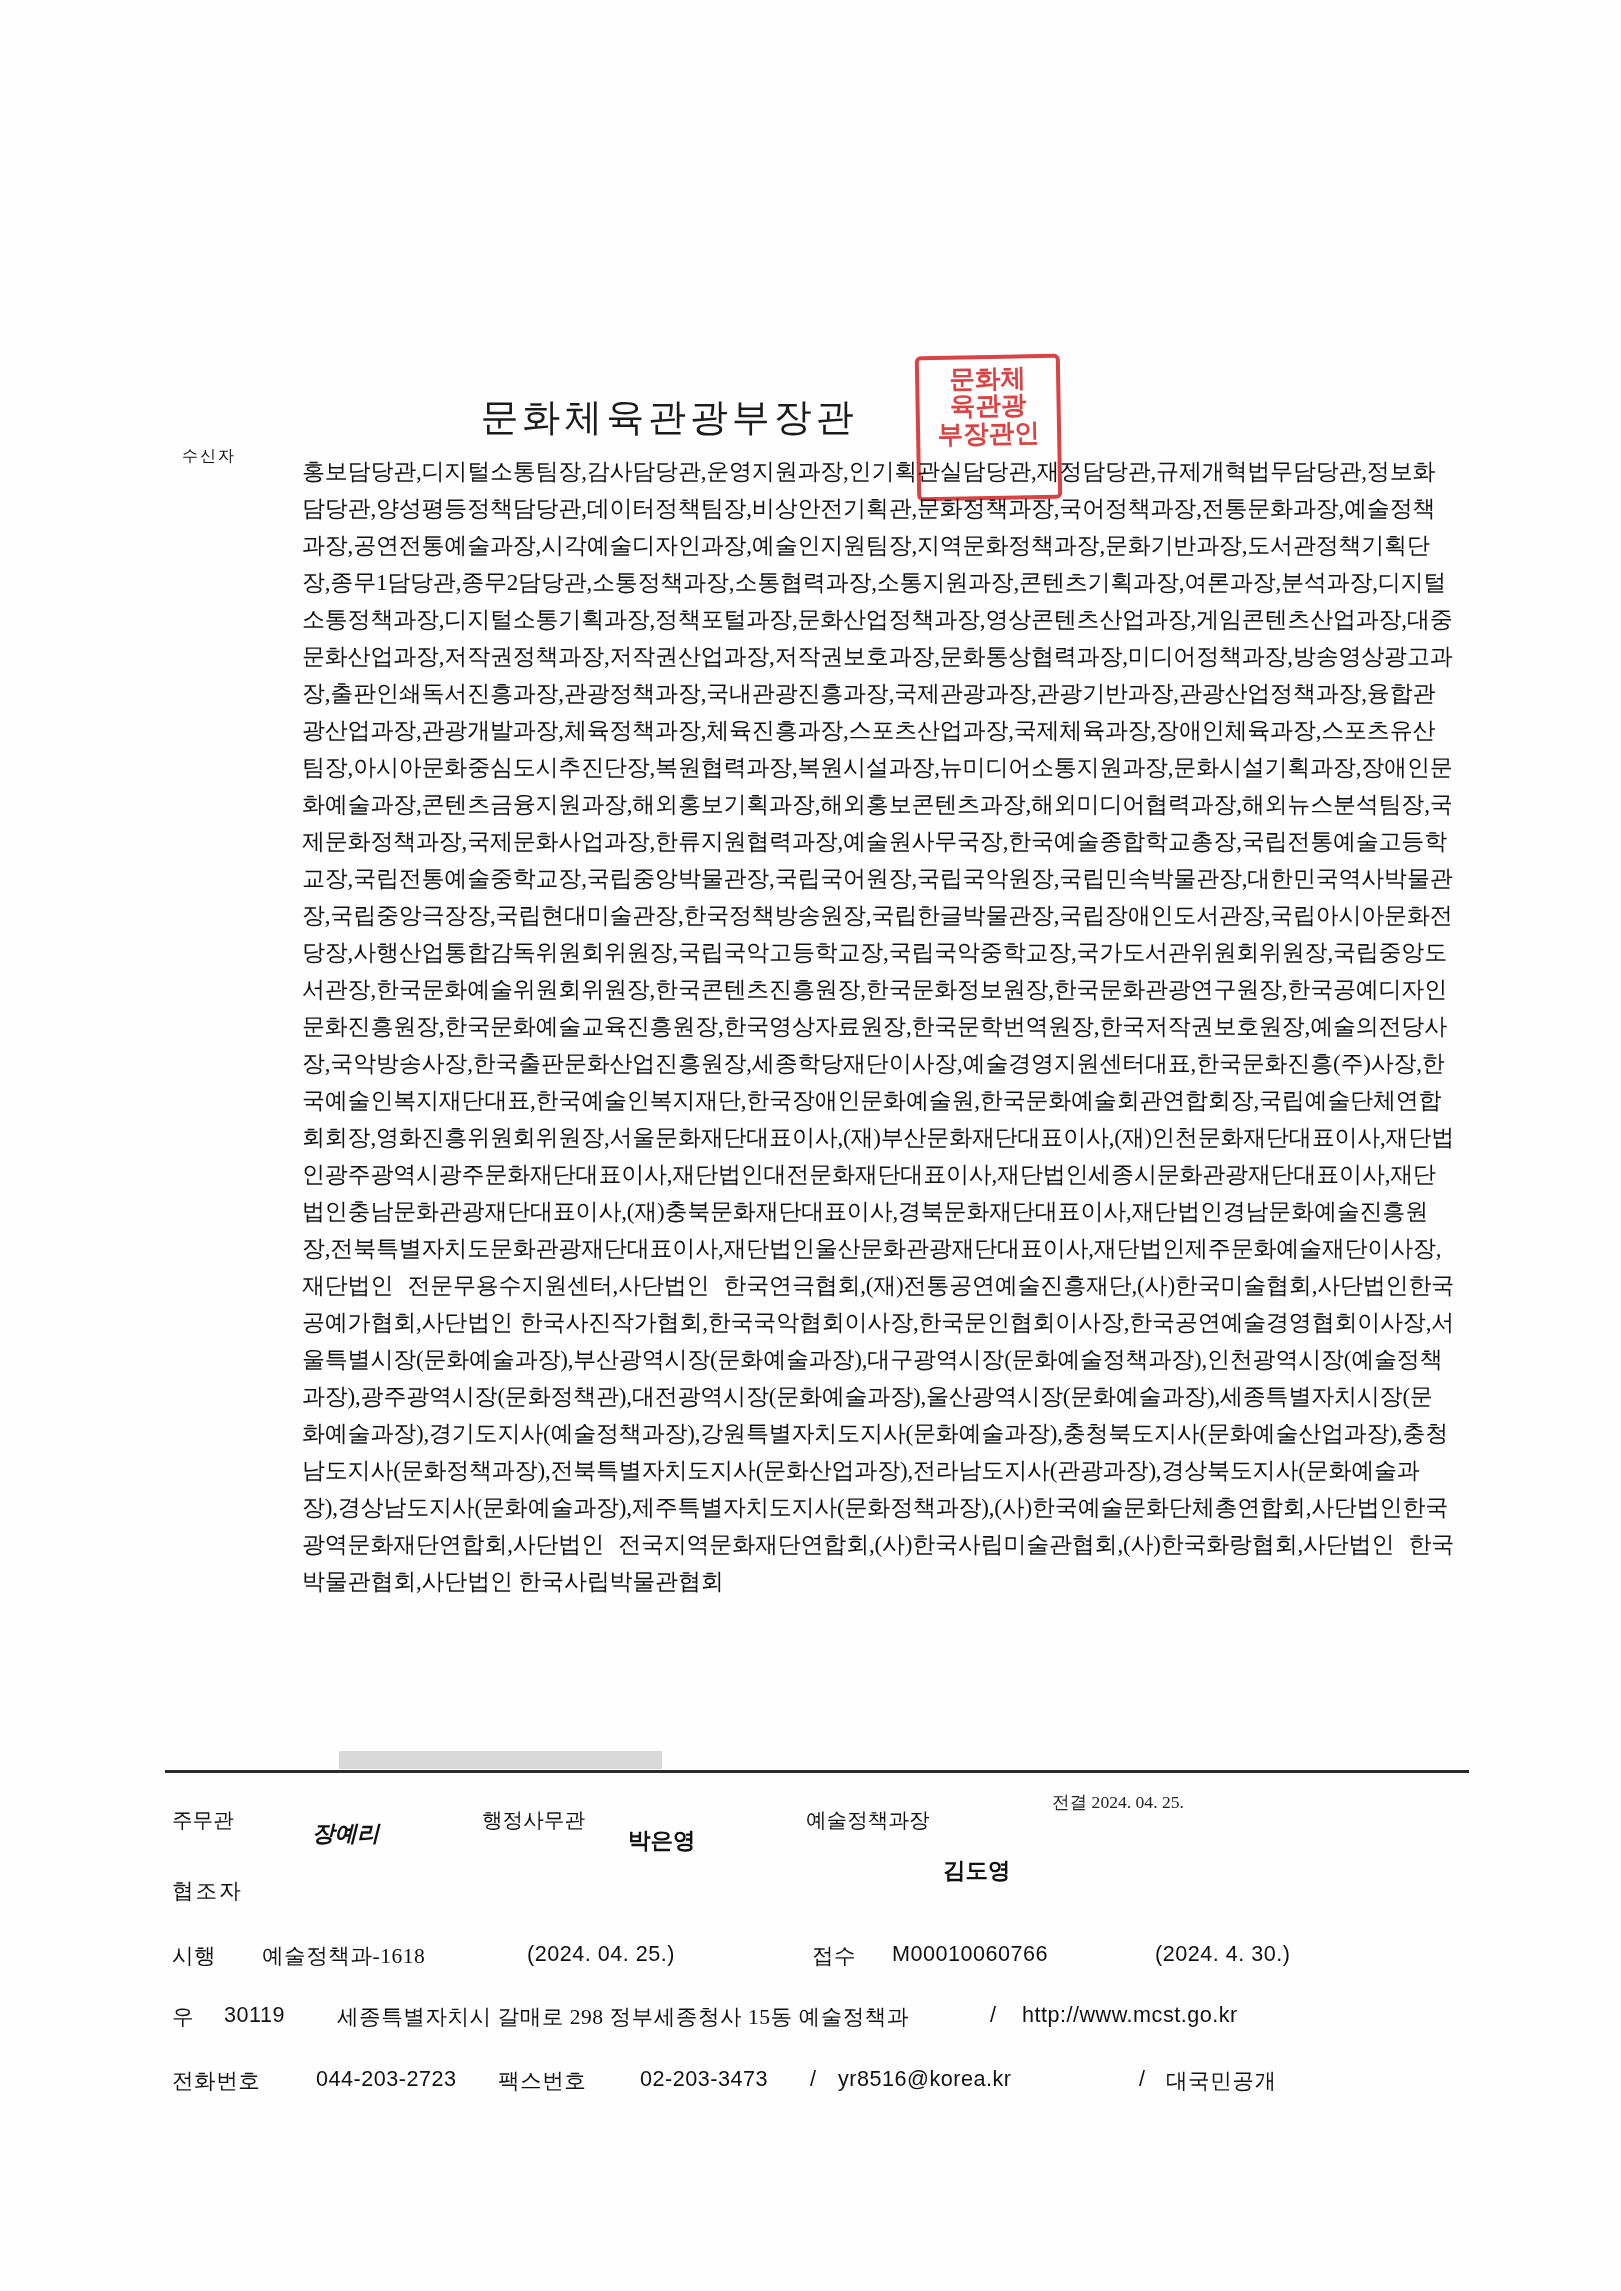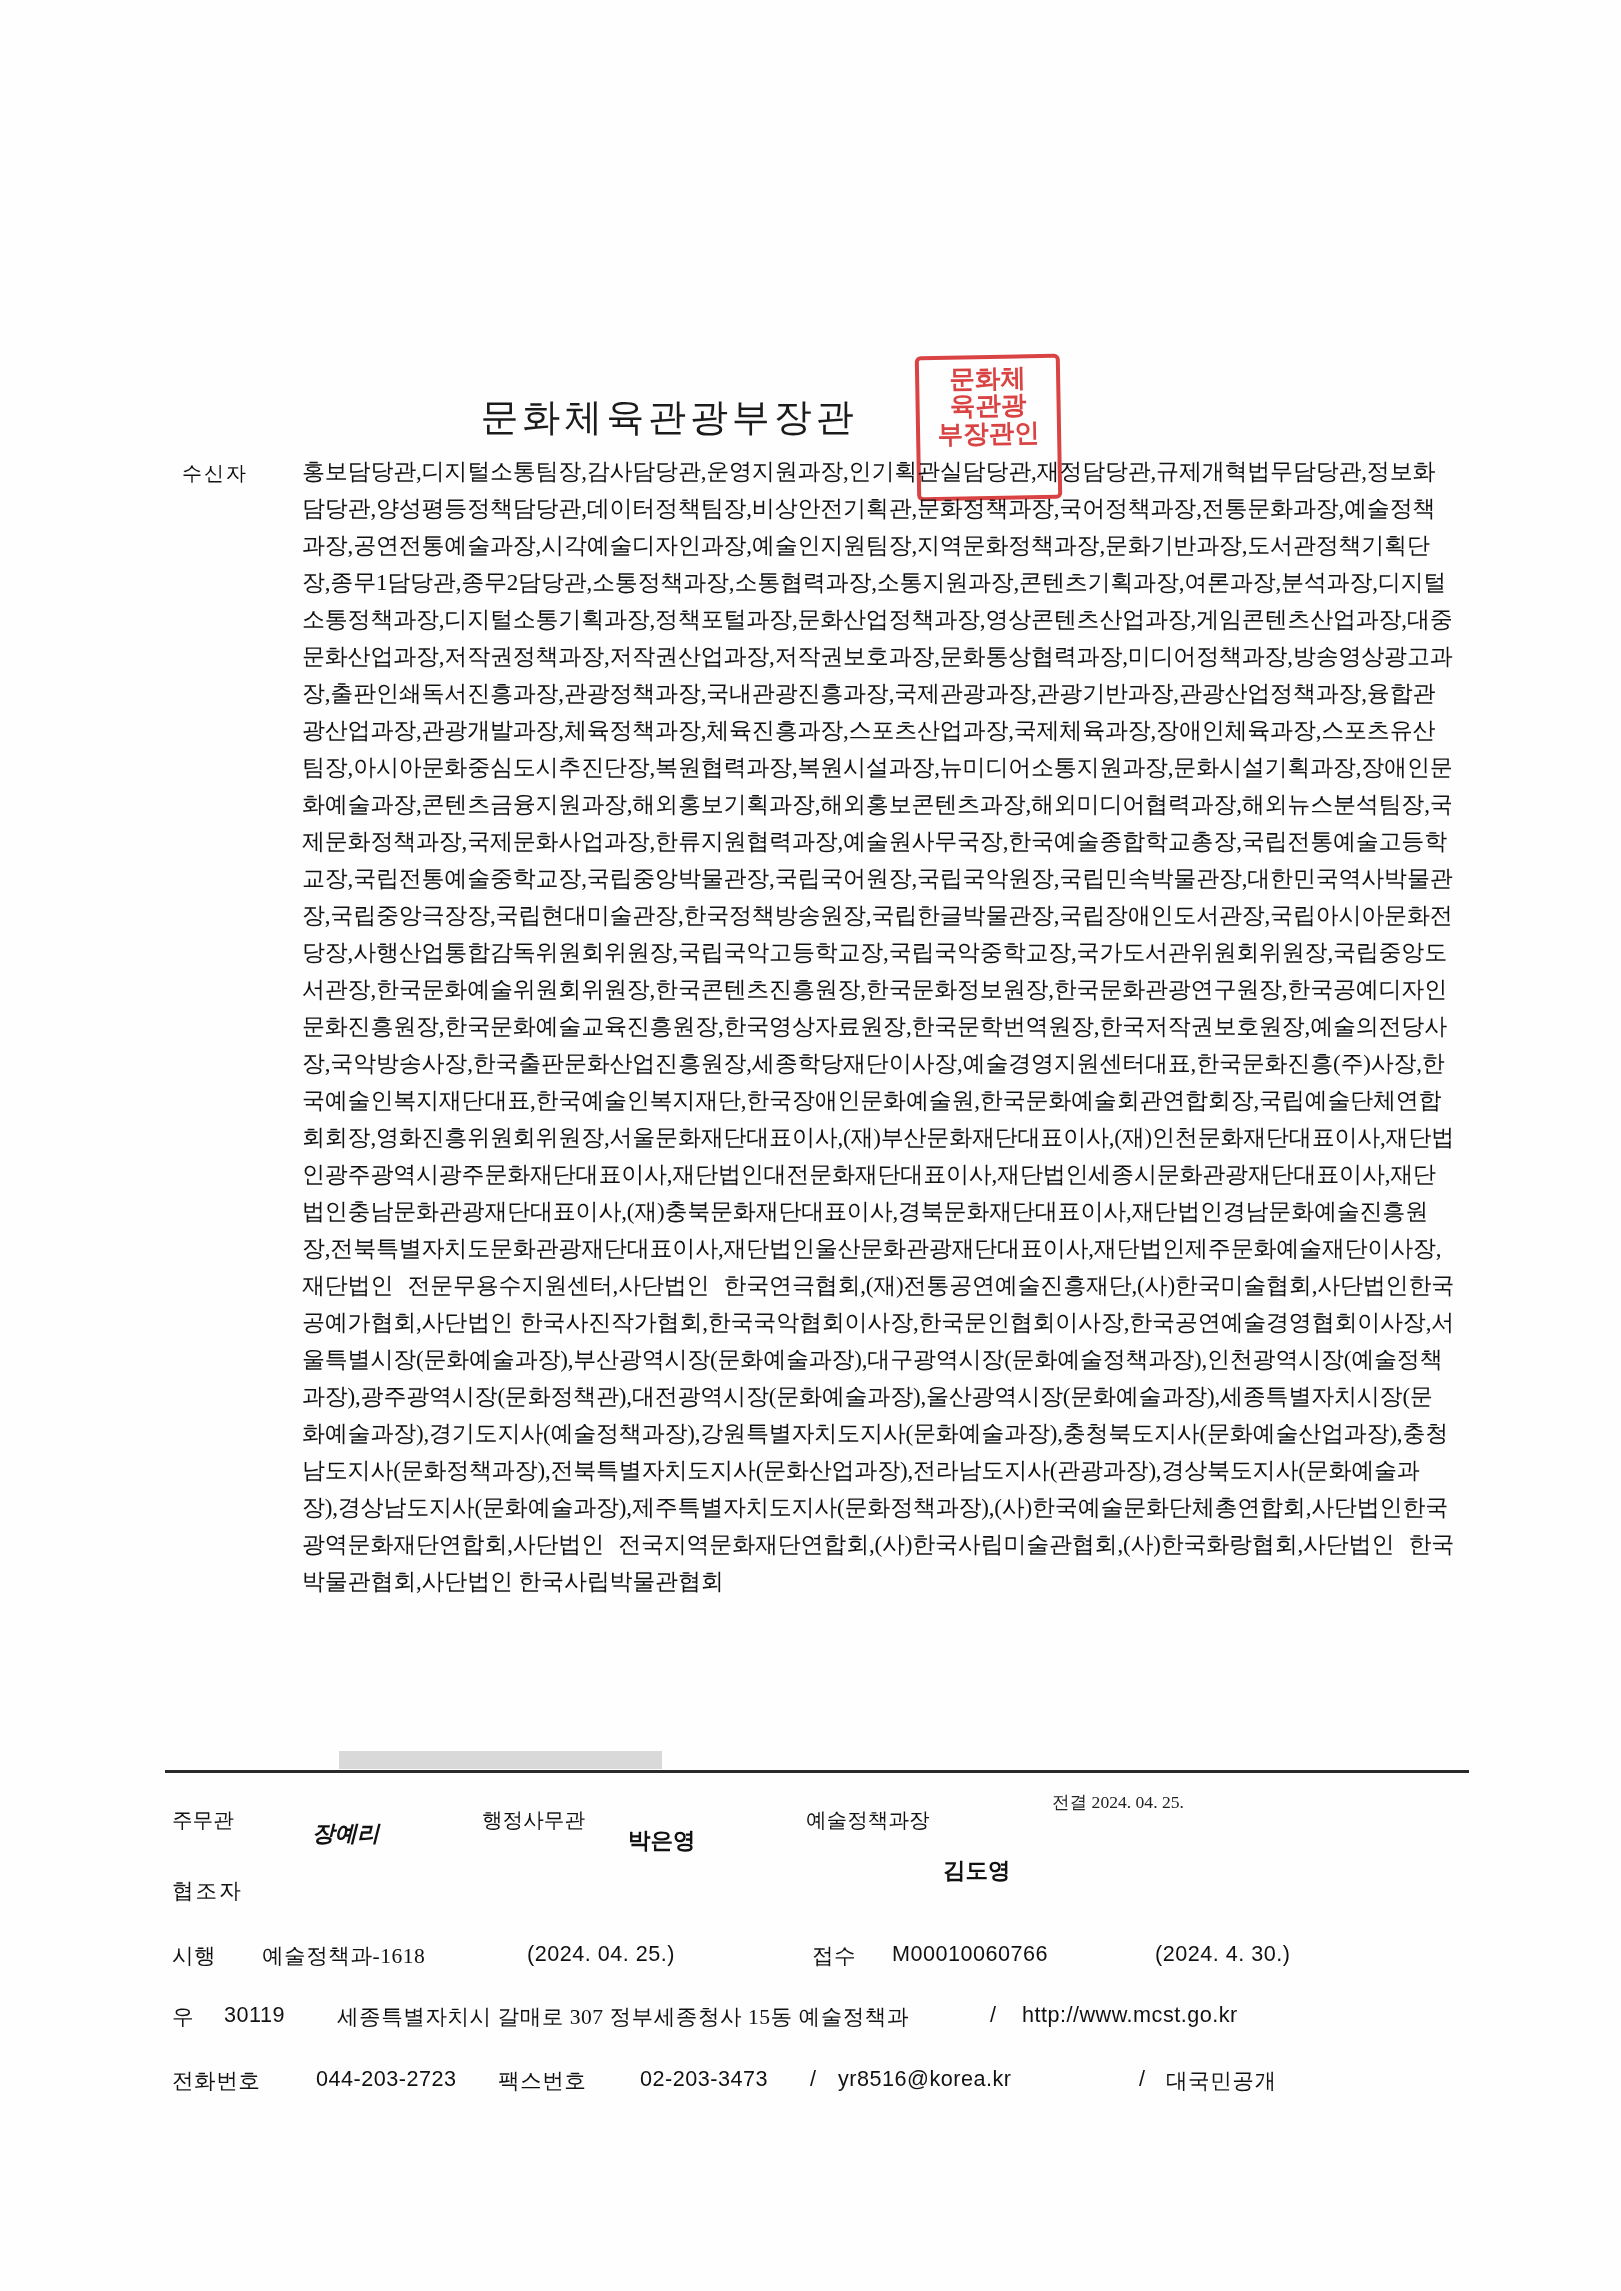--- a/index.html
+++ b/index.html
@@ -57,22 +57,22 @@
     opacity: .88;
     transform: rotate(-1deg);
     font-family: "Liberation Serif", "DejaVu Serif", serif;
   }
   .seal span { display:block; }
 
   
   .recipient-label {
     position: absolute;
     left: 182px;
-    top: 460px;
-    font-size: 20px;
+    top: 446px;
+    font-size: 16px;
     letter-spacing: 2px;
   }
   .recipient-body {
     position: absolute;
     left: 302px;
     top: 453px;
     width: 1152px;
     font-size: 23px;
     line-height: 37px;
     text-align: justify;
@@ -161,21 +161,21 @@
 
   <div class="foot" style="left:172px; top:1941px;">시행</div>
   <div class="foot" style="left:248px; top:1941px;margin-left:14px;">예술정책과-1618</div>
   <div class="foot foot-mono" style="left:527px; top:1941px;">(2024. 04. 25.)</div>
   <div class="foot" style="left:812px; top:1941px;">접수</div>
   <div class="foot foot-mono" style="left:892px; top:1941px;">M00010060766</div>
   <div class="foot foot-mono" style="left:1155px; top:1941px;">(2024. 4. 30.)</div>
 
   <div class="foot" style="left:172px; top:2002px;">우</div>
   <div class="foot foot-mono" style="left:224px; top:2002px;">30119</div>
-  <div class="foot" style="left:337px; top:2002px;">세종특별자치시 갈매로 307 정부세종청사 15동 예술정책과</div>
+  <div class="foot" style="left:337px; top:2002px;">세종특별자치시 갈매로 298 정부세종청사 15동 예술정책과</div>
   <div class="foot foot-mono" style="left:990px; top:2002px;">/</div>
   <div class="foot foot-mono" style="left:1022px; top:2002px;">http://www.mcst.go.kr</div>
 
   <div class="foot" style="left:172px; top:2066px;">전화번호</div>
   <div class="foot foot-mono" style="left:316px; top:2066px;">044-203-2723</div>
   <div class="foot" style="left:498px; top:2066px;">팩스번호</div>
   <div class="foot foot-mono" style="left:640px; top:2066px;">02-203-3473</div>
   <div class="foot foot-mono" style="left:810px; top:2066px;">/</div>
   <div class="foot foot-mono" style="left:838px; top:2066px;">yr8516@korea.kr</div>
   <div class="foot foot-mono" style="left:1139px; top:2066px;">/</div>

